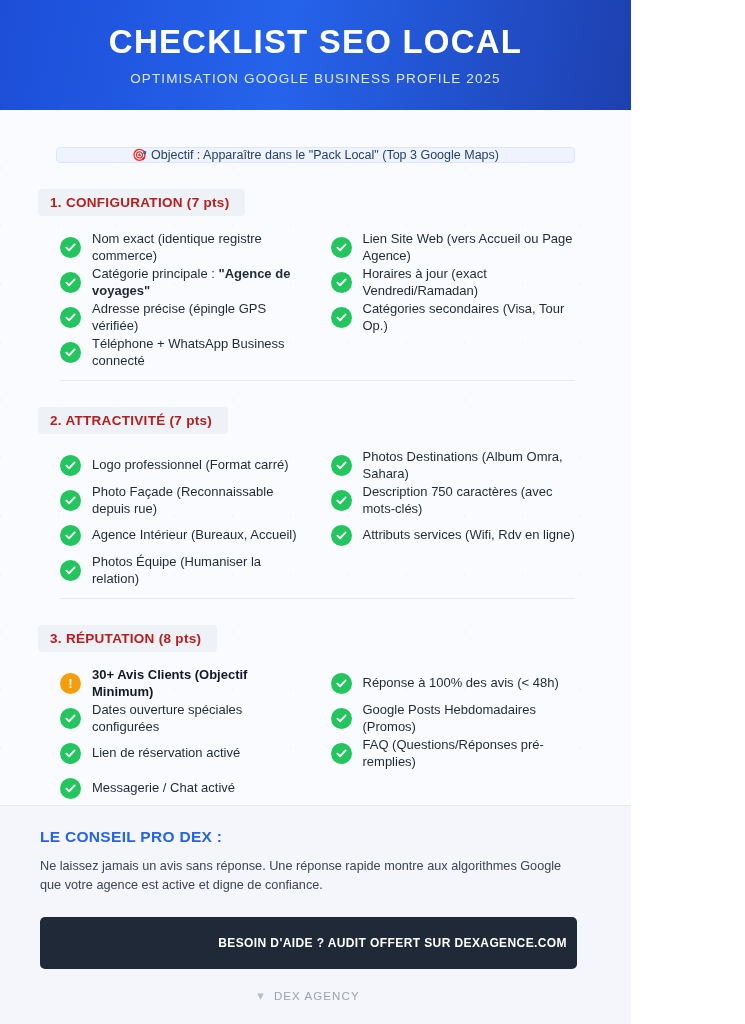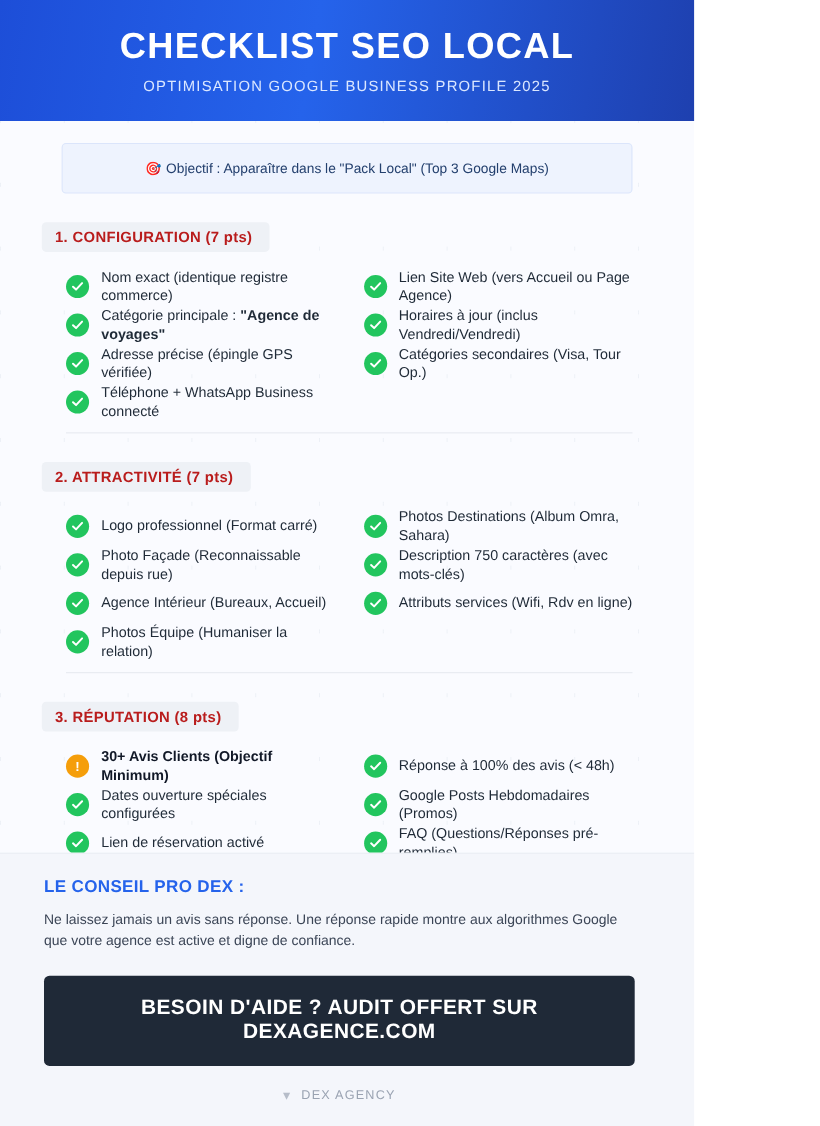--- a/index.html
+++ b/index.html
@@ -52,25 +52,25 @@
     background: #fafbff;
     background-image:
       linear-gradient(115deg, rgba(226,232,240,0.55) 1px, transparent 1px),
       linear-gradient(65deg, rgba(226,232,240,0.55) 1px, transparent 1px);
     background-size: 58px 58px, 58px 58px;
     padding: 20px 28px 0 28px;
     overflow: hidden;
   }
 
   .objective {
-    margin: 0 28px;
+    margin: 17px 28px;
     background: #eef3fe;
     border: 1px solid #dbe5fb;
     border-radius: 4px;
-    padding: 15px 10px;
+    padding: 0 10px;
     text-align: center;
     font-size: 12.5px;
     color: #24406e;
   }
   .objective .bullseye { margin-right: 4px; font-size: 12px; }
   .objective .obj-strong { font-weight: normal; }
 
   .section { margin-top: 26px; padding: 0 10px; }
   .section-head {
     display: inline-block;
@@ -144,25 +144,26 @@
   }
   .cta {
     display: block;
     width: 100%;
     margin-top: 22px;
     background: #1f2937;
     color: #ffffff;
     border: none;
     border-radius: 5px;
     padding: 19px 10px;
-    font-size: 19px;
+    font-size: 12px;
     font-weight: bold;
     letter-spacing: .4px;
     font-family: "Liberation Sans", sans-serif;
     cursor: pointer;
+    text-align: right;
   }
   .brand {
     margin-top: 20px;
     display: flex;
     align-items: center;
     justify-content: center;
     gap: 9px;
     color: #9aa3b2;
     font-size: 11.5px;
     letter-spacing: 1.1px;
@@ -212,21 +213,21 @@
               </svg>
           </span>
           <span class="item-label">Catégorie principale : <b>"Agence de voyages"</b></span>
         </div>
         <div class="item">
           <span class="mark check">
             <svg width="11" height="11" viewBox="0 0 12 12">
                 <path d="M1.5 6.2 L4.5 9 L10.5 2.6" stroke="#fff" stroke-width="2" fill="none" stroke-linecap="round" stroke-linejoin="round"></path>
               </svg>
           </span>
-          <span class="item-label">Horaires à jour (inclus Vendredi/Vendredi)</span>
+          <span class="item-label">Horaires à jour (exact Vendredi/Ramadan)</span>
         </div>
         <div class="item">
           <span class="mark check">
             <svg width="11" height="11" viewBox="0 0 12 12">
                 <path d="M1.5 6.2 L4.5 9 L10.5 2.6" stroke="#fff" stroke-width="2" fill="none" stroke-linecap="round" stroke-linejoin="round"></path>
               </svg>
           </span>
           <span class="item-label">Adresse précise (épingle GPS vérifiée)</span>
         </div>
         <div class="item">

